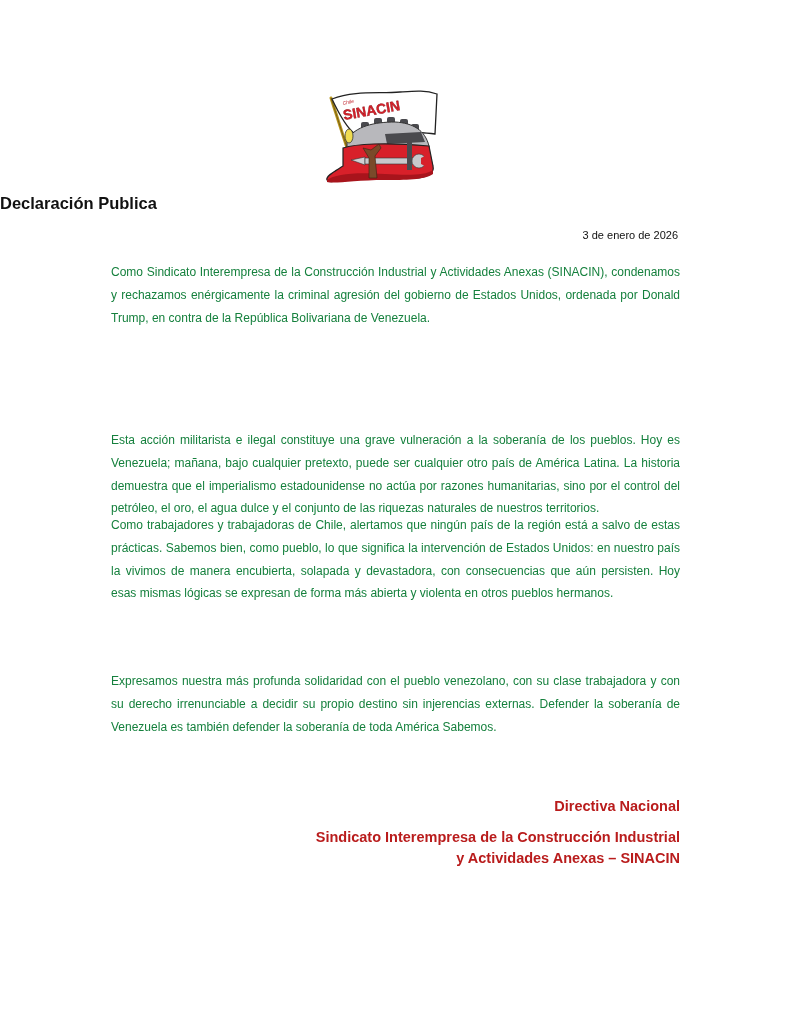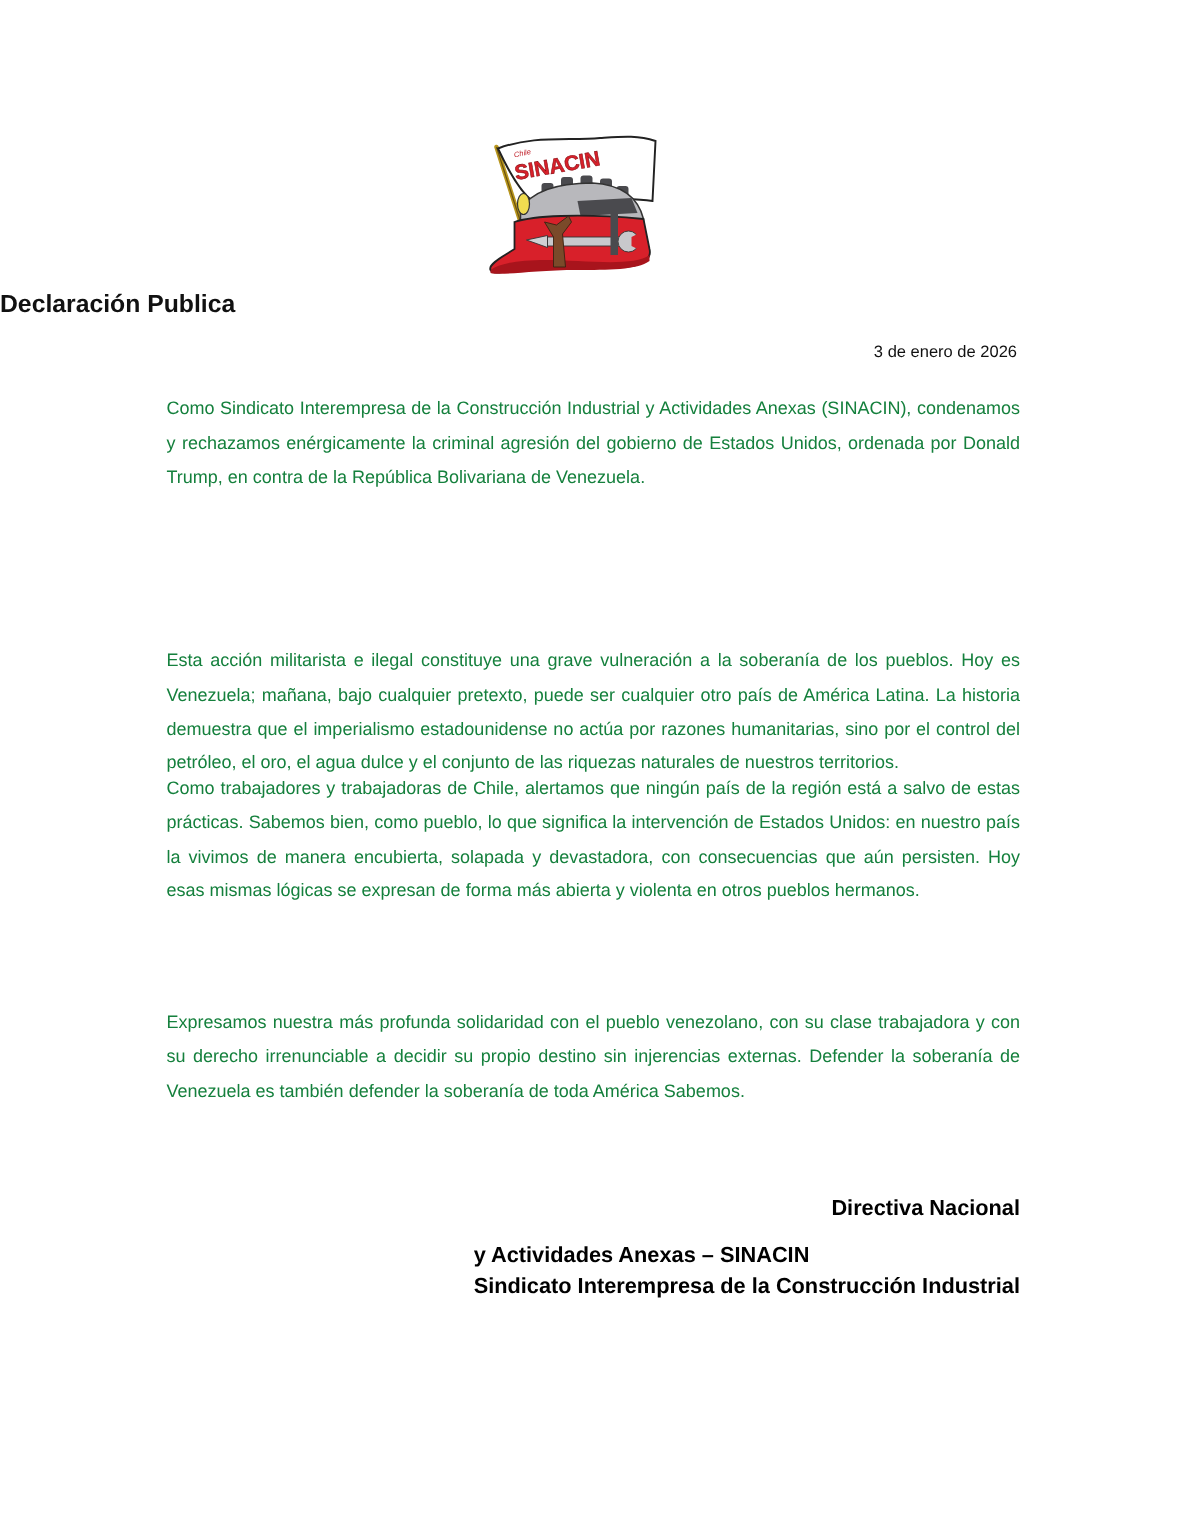--- a/index.html
+++ b/index.html
@@ -55,24 +55,25 @@
       color: #15803d;
       margin: 0;
     }
     .p1 { top: 261px; }
     .p2 { top: 381px; margin-top: 48px; }
     .p3 { top: 514px; }
     .p4 { top: 670px; }
     .signature {
       position: absolute;
       right: 111px;
+      text-align: right;
       font-weight: bold;
       font-size: 14.5px;
       line-height: 21px;
-      color: #000000;
+      color: #b91c1c;
     }
     .sig-role { top: 796px; }
     .sig-org { top: 827px; }
     .sig-line { display: block; }
   </style>
 </head>
 <body>
 
 <div class="page">
 
@@ -122,17 +123,17 @@
   <div class="date">3 de enero de 2026</div>
 
   <p class="body-text p1">Como Sindicato Interempresa de la Construcción Industrial y Actividades Anexas (SINACIN), condenamos y rechazamos enérgicamente la criminal agresión del gobierno de Estados Unidos, ordenada por Donald Trump, en contra de la República Bolivariana de Venezuela.</p>
   <p class="body-text p2">Esta acción militarista e ilegal constituye una grave vulneración a la soberanía de los pueblos. Hoy es Venezuela; mañana, bajo cualquier pretexto, puede ser cualquier otro país de América Latina. La historia demuestra que el imperialismo estadounidense no actúa por razones humanitarias, sino por el control del petróleo, el oro, el agua dulce y el conjunto de las riquezas naturales de nuestros territorios.</p>
   <p class="body-text p3">Como trabajadores y trabajadoras de Chile, alertamos que ningún país de la región está a salvo de estas prácticas. Sabemos bien, como pueblo, lo que significa la intervención de Estados Unidos: en nuestro país la vivimos de manera encubierta, solapada y devastadora, con consecuencias que aún persisten. Hoy esas mismas lógicas se expresan de forma más abierta y violenta en otros pueblos hermanos.</p>
   <p class="body-text p4">Expresamos nuestra más profunda solidaridad con el pueblo venezolano, con su clase trabajadora y con su derecho irrenunciable a decidir su propio destino sin injerencias externas. Defender la soberanía de Venezuela es también defender la soberanía de toda América Sabemos.</p>
 
   <div class="signature sig-role">Directiva Nacional</div>
 
   <div class="signature sig-org">
+    <span class="sig-line">Sindicato Interempresa de la Construcción Industrial</span>
     <span class="sig-line">y Actividades Anexas – SINACIN</span>
-    <span class="sig-line">Sindicato Interempresa de la Construcción Industrial</span>
   </div>
 
 </div>
 
 </body></html>

